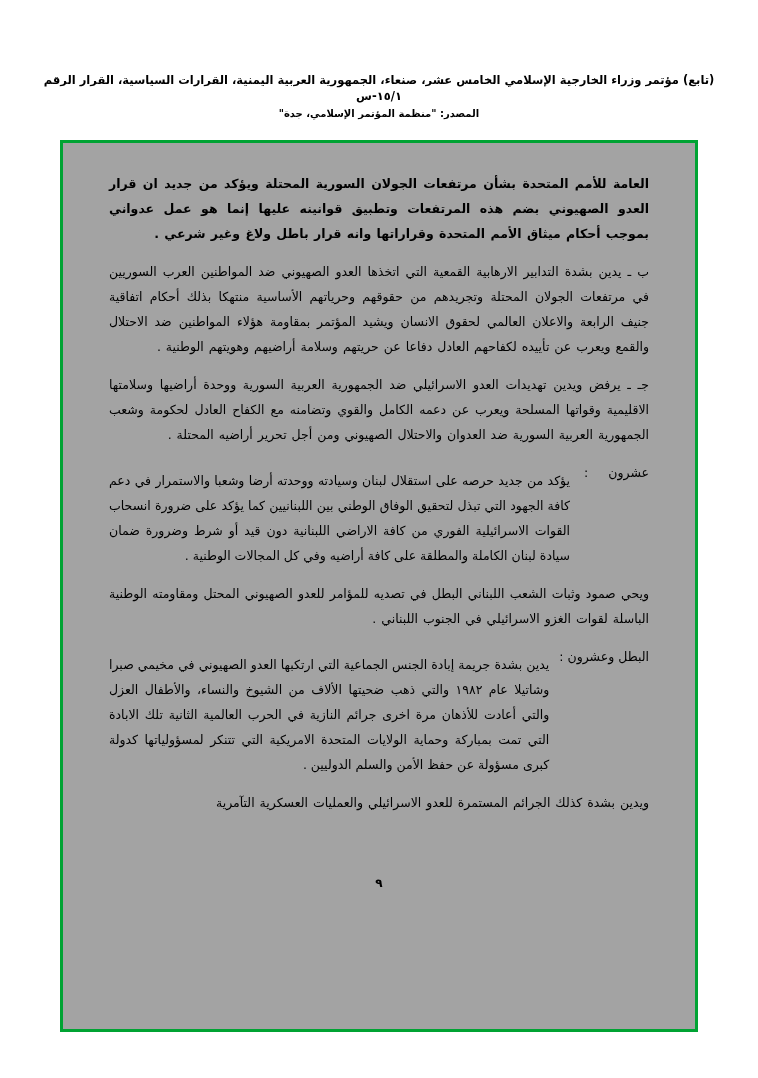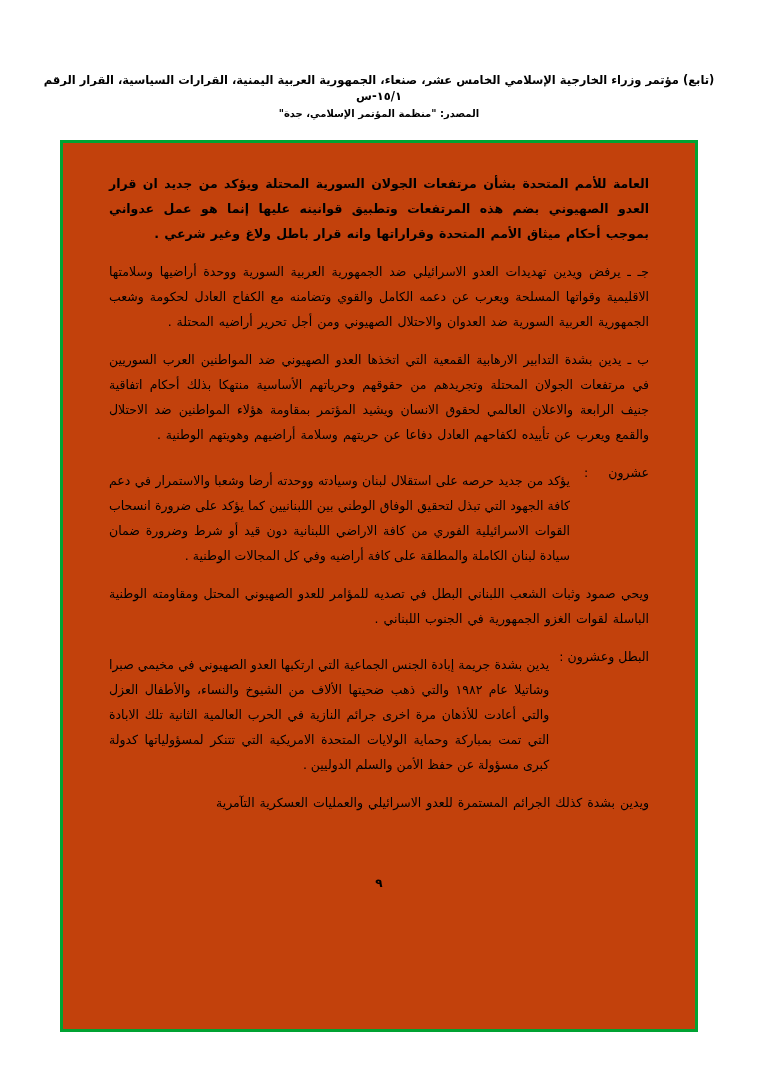--- a/index.html
+++ b/index.html
@@ -48,21 +48,21 @@
     padding: 0 28px;
   }
   .frame {
     position: absolute;
     top: 140px;
     left: 60px;
     width: 638px;
     height: 892px;
     border: 3px solid #00a333;
     box-sizing: border-box;
-    background: #c2410c;
+    background: #a3a3a3;
   }
   .content {
     direction: rtl;
     padding: 28px 46px 10px 46px;
     box-sizing: border-box;
     height: 100%;
   }
   .para {
     font-family: "DejaVu Sans", sans-serif;
     font-size: 12.5px;
@@ -129,31 +129,31 @@
   <div class="header">
     <div class="header-line1">(تابع) مؤتمر وزراء الخارجية الإسلامي الخامس عشر، صنعاء، الجمهورية العربية اليمنية، القرارات السياسية، القرار الرقم ١٥/١-س</div>
     <div class="header-line2">المصدر: "منظمة المؤتمر الإسلامي، جدة"</div>
   </div>
 
   <div class="frame">
     <div class="content">
 
       <div class="para bold">العامة للأمم المتحدة بشأن مرتفعات الجولان السورية المحتلة ويؤكد من جديد ان قرار العدو الصهيوني بضم هذه المرتفعات وتطبيق قوانينه عليها إنما هو عمل عدواني بموجب أحكام ميثاق الأمم المتحدة وقراراتها وانه قرار باطل ولاغ وغير شرعي .</div>
 
+      <div class="para">ب ـ يدين بشدة التدابير الارهابية القمعية التي اتخذها العدو الصهيوني ضد المواطنين العرب السوريين في مرتفعات الجولان المحتلة وتجريدهم من حقوقهم وحرياتهم الأساسية منتهكا بذلك أحكام اتفاقية جنيف الرابعة والاعلان العالمي لحقوق الانسان ويشيد المؤتمر بمقاومة هؤلاء المواطنين ضد الاحتلال والقمع ويعرب عن تأييده لكفاحهم العادل دفاعا عن حريتهم وسلامة أراضيهم وهويتهم الوطنية .</div>
+
       <div class="para">جـ ـ يرفض ويدين تهديدات العدو الاسرائيلي ضد الجمهورية العربية السورية ووحدة أراضيها وسلامتها الاقليمية وقواتها المسلحة ويعرب عن دعمه الكامل والقوي وتضامنه مع الكفاح العادل لحكومة وشعب الجمهورية العربية السورية ضد العدوان والاحتلال الصهيوني ومن أجل تحرير أراضيه المحتلة .</div>
-
-      <div class="para">ب ـ يدين بشدة التدابير الارهابية القمعية التي اتخذها العدو الصهيوني ضد المواطنين العرب السوريين في مرتفعات الجولان المحتلة وتجريدهم من حقوقهم وحرياتهم الأساسية منتهكا بذلك أحكام اتفاقية جنيف الرابعة والاعلان العالمي لحقوق الانسان ويشيد المؤتمر بمقاومة هؤلاء المواطنين ضد الاحتلال والقمع ويعرب عن تأييده لكفاحهم العادل دفاعا عن حريتهم وسلامة أراضيهم وهويتهم الوطنية .</div>
 
       <div class="numbered">
         <div class="num">عشرون</div>
         <div class="colon">:</div>
         <div class="body">يؤكد من جديد حرصه على استقلال لبنان وسيادته ووحدته أرضا وشعبا والاستمرار في دعم كافة الجهود التي تبذل لتحقيق الوفاق الوطني بين اللبنانيين كما يؤكد على ضرورة انسحاب القوات الاسرائيلية الفوري من كافة الاراضي اللبنانية دون قيد أو شرط وضرورة ضمان سيادة لبنان الكاملة والمطلقة على كافة أراضيه وفي كل المجالات الوطنية .</div>
       </div>
 
-      <div class="para">ويحي صمود وثبات الشعب اللبناني البطل في تصديه للمؤامر للعدو الصهيوني المحتل ومقاومته الوطنية الباسلة لقوات الغزو الجمهورية في الجنوب اللبناني .</div>
+      <div class="para">ويحي صمود وثبات الشعب اللبناني البطل في تصديه للمؤامر للعدو الصهيوني المحتل ومقاومته الوطنية الباسلة لقوات الغزو الاسرائيلي في الجنوب اللبناني .</div>
 
       <div class="numbered">
         <div class="num">البطل وعشرون :</div>
         <div class="body">يدين بشدة جريمة إبادة الجنس الجماعية التي ارتكبها العدو الصهيوني في مخيمي صبرا وشاتيلا عام ١٩٨٢ والتي ذهب ضحيتها الألاف من الشيوخ والنساء، والأطفال العزل والتي أعادت للأذهان مرة اخرى جرائم النازية في الحرب العالمية الثانية تلك الابادة التي تمت بمباركة وحماية الولايات المتحدة الامريكية التي تتنكر لمسؤولياتها كدولة كبرى مسؤولة عن حفظ الأمن والسلم الدوليين .</div>
       </div>
 
       <div class="para para-last-line-right">ويدين بشدة كذلك الجرائم المستمرة للعدو الاسرائيلي والعمليات العسكرية التآمرية</div>
 
     </div>
   </div>

